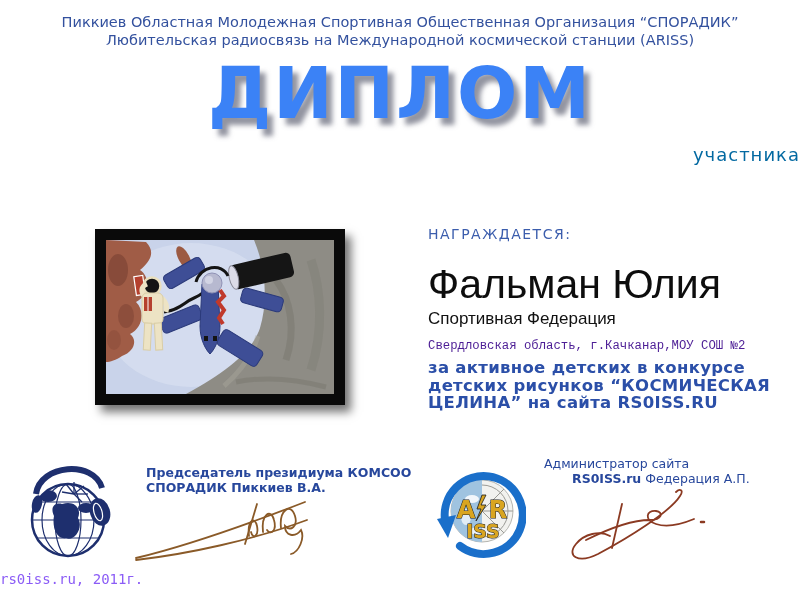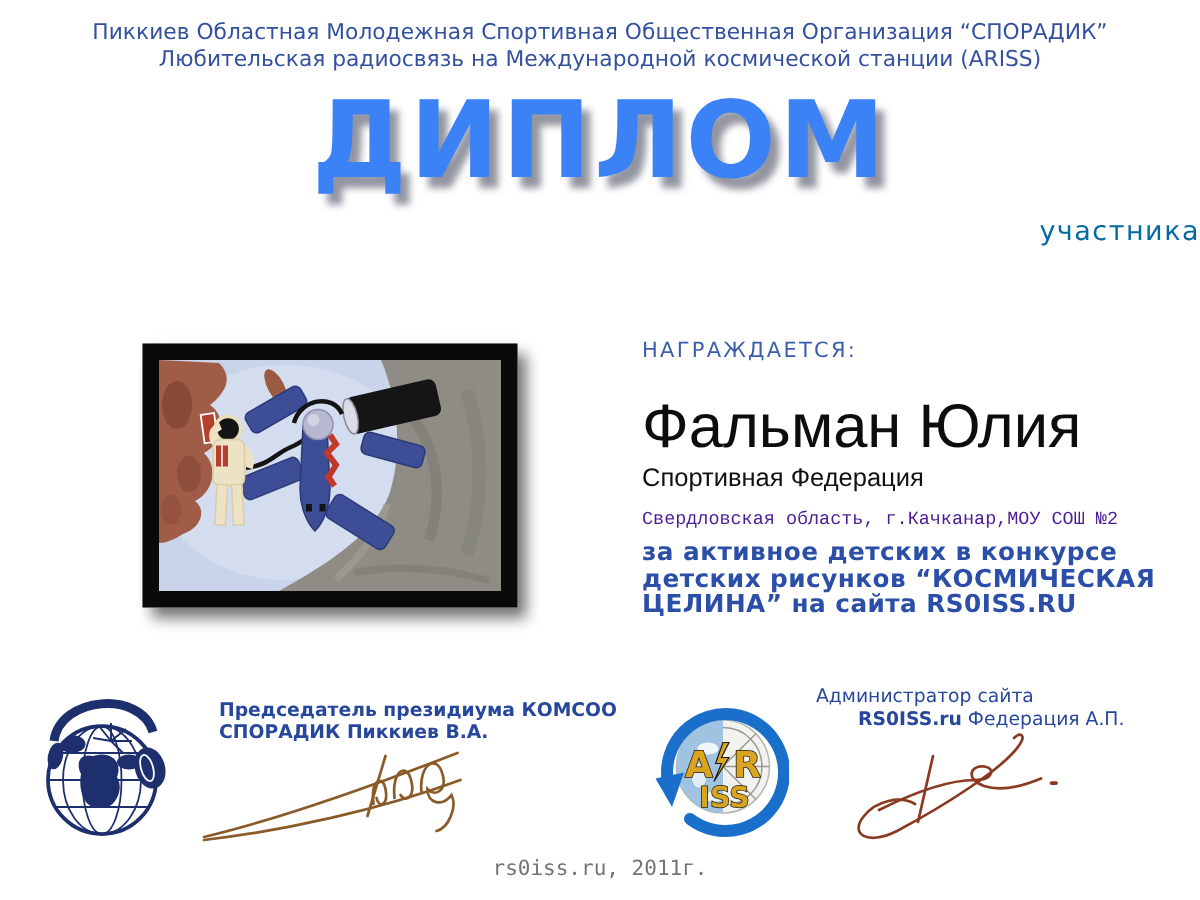--- a/index.html
+++ b/index.html
@@ -96,22 +96,22 @@
     white-space: nowrap;
   }
   .official-left { left: 117px; top: 466px; font-weight: bold; margin-left: 29px; }
   .official-right { left: 544px; top: 457px; font-weight: normal; }
   .official-right .site-bold { font-weight: bold; margin-left: 28px; }
   .sig-left { position: absolute; left: 133px; top: 490px; width: 180px; height: 75px; }
   .sig-right { position: absolute; left: 558px; top: 486px; width: 155px; height: 82px; }
   .footer {
     position: absolute;
     top: 571px; left: 0; right: 0;
-    text-align: center;
-    color: #737373;
+    text-align: left;
+    color: #8b5cf6;
     font-size: 14px;
     font-family: "DejaVu Sans Mono", monospace;
   }
 </style>
 </head>
 <body>
 
 <div class="page">
 
   <div class="header">

